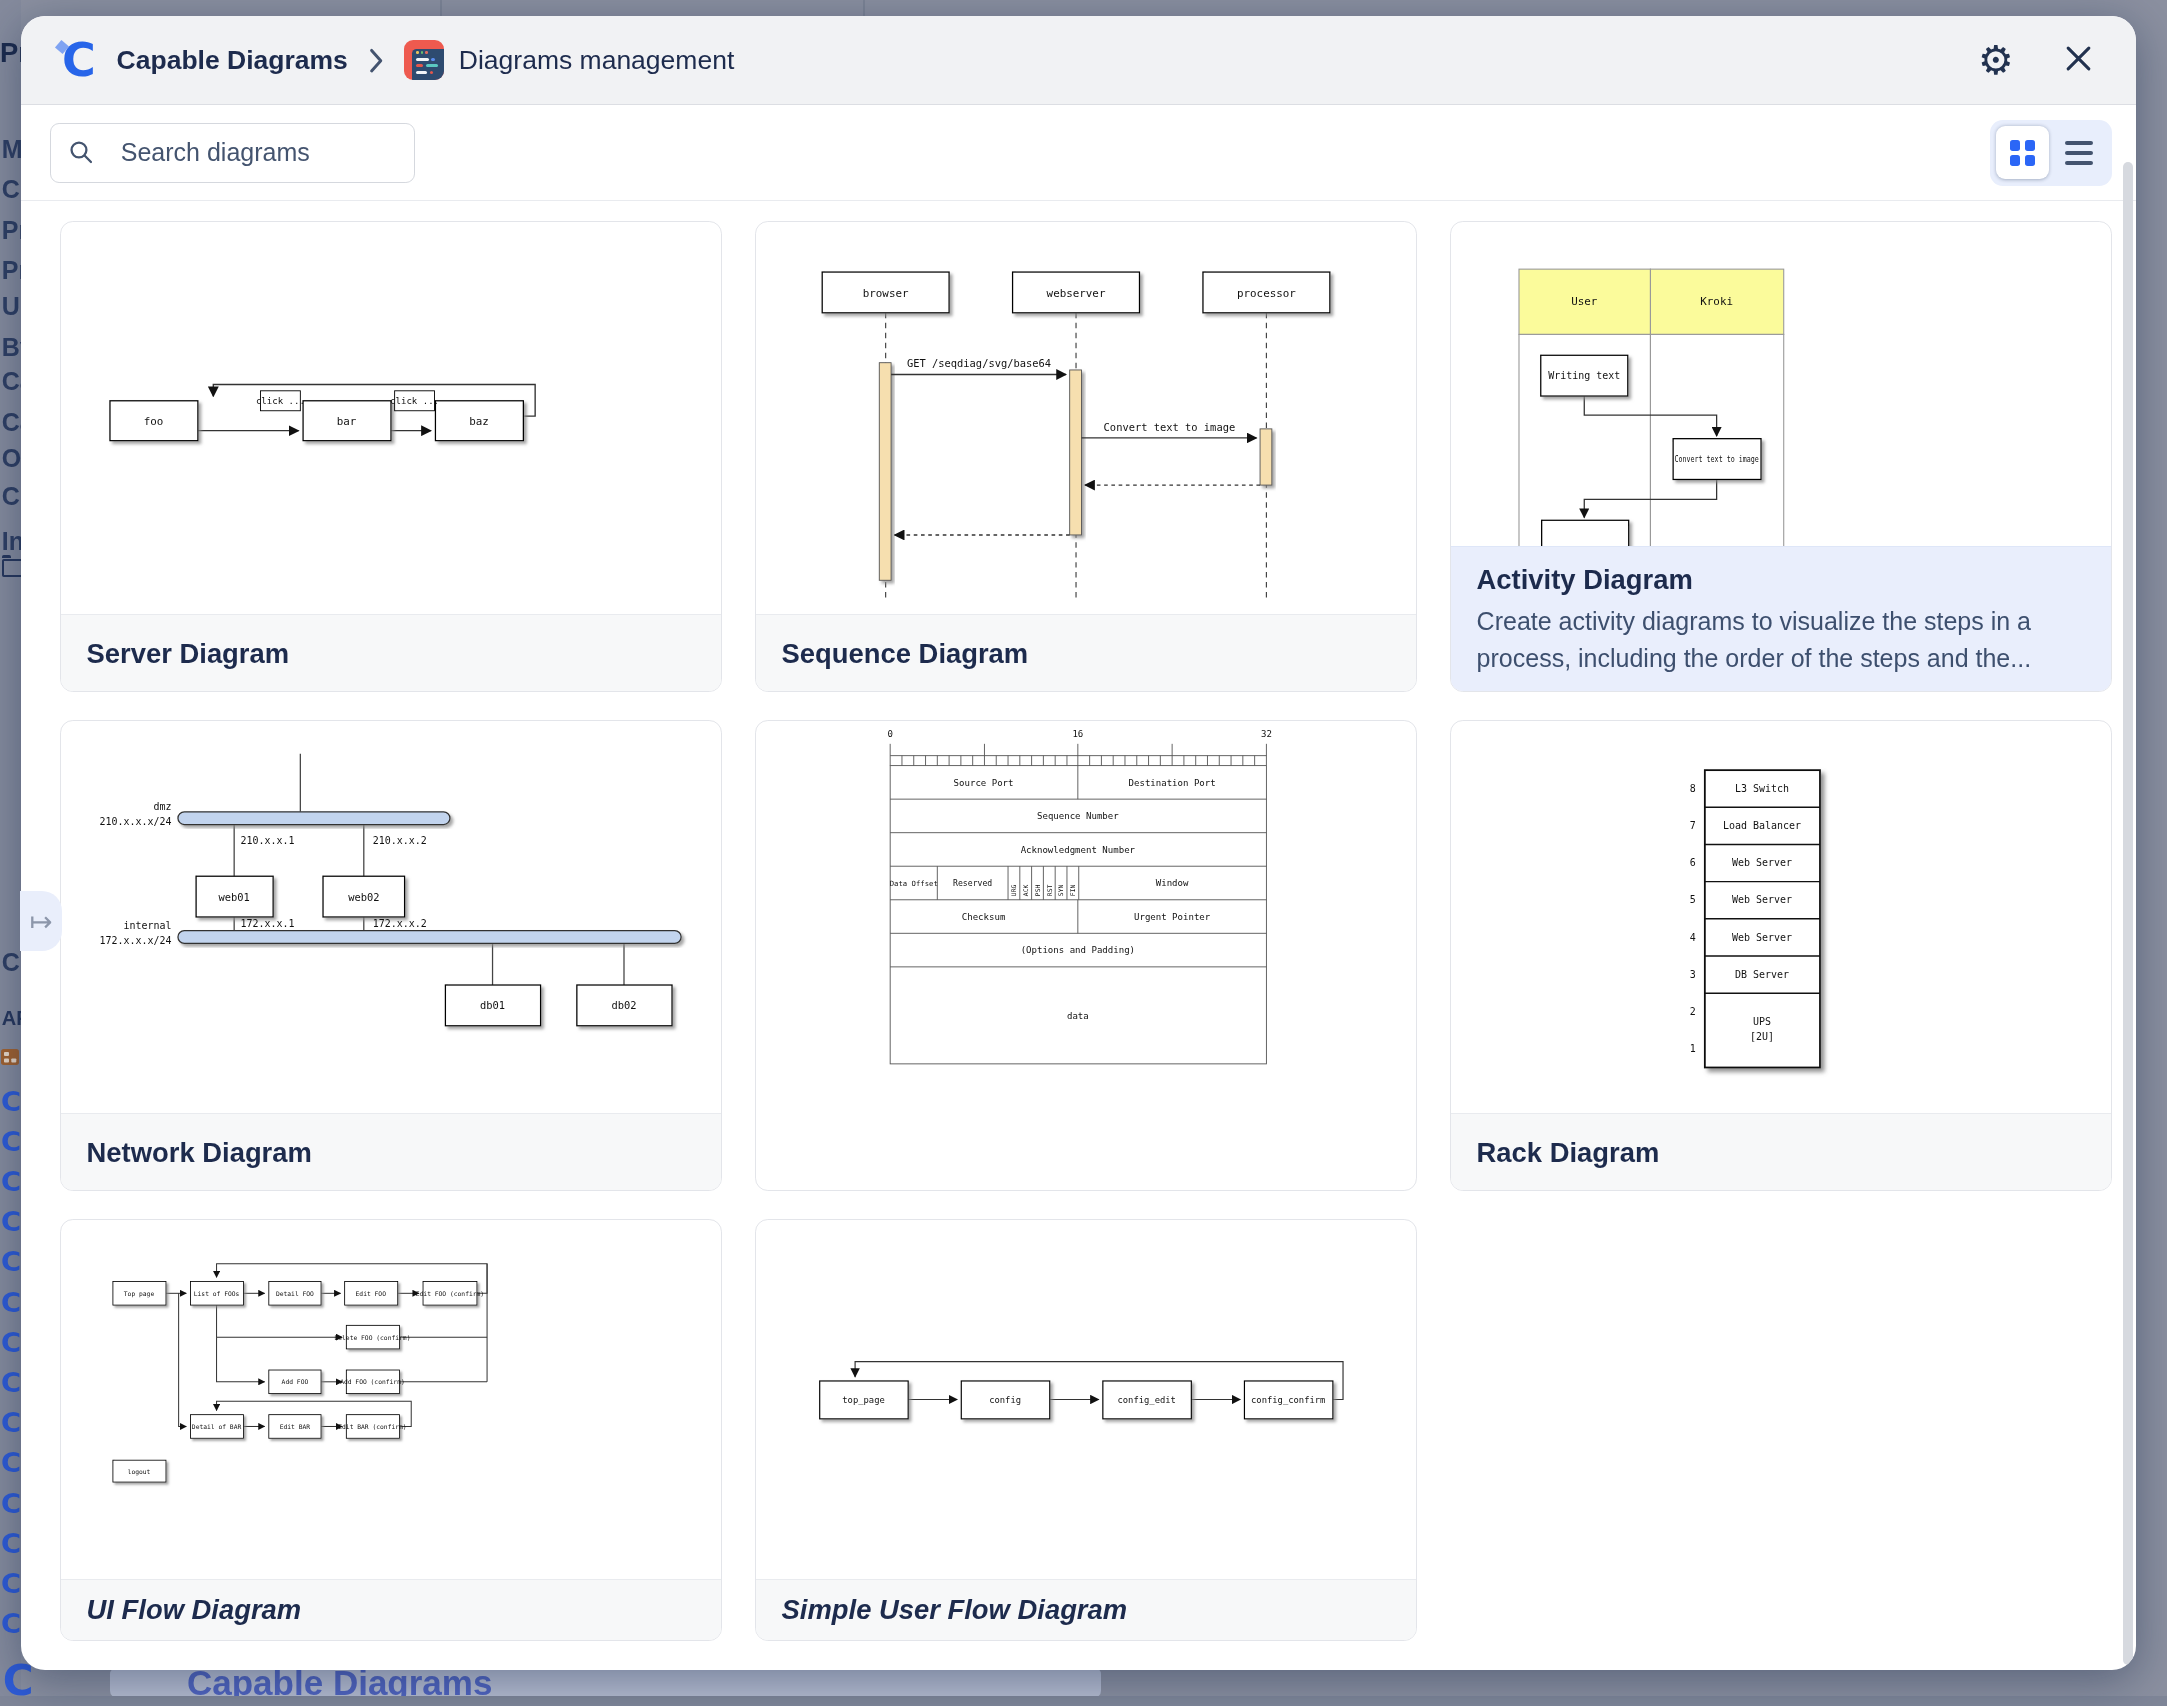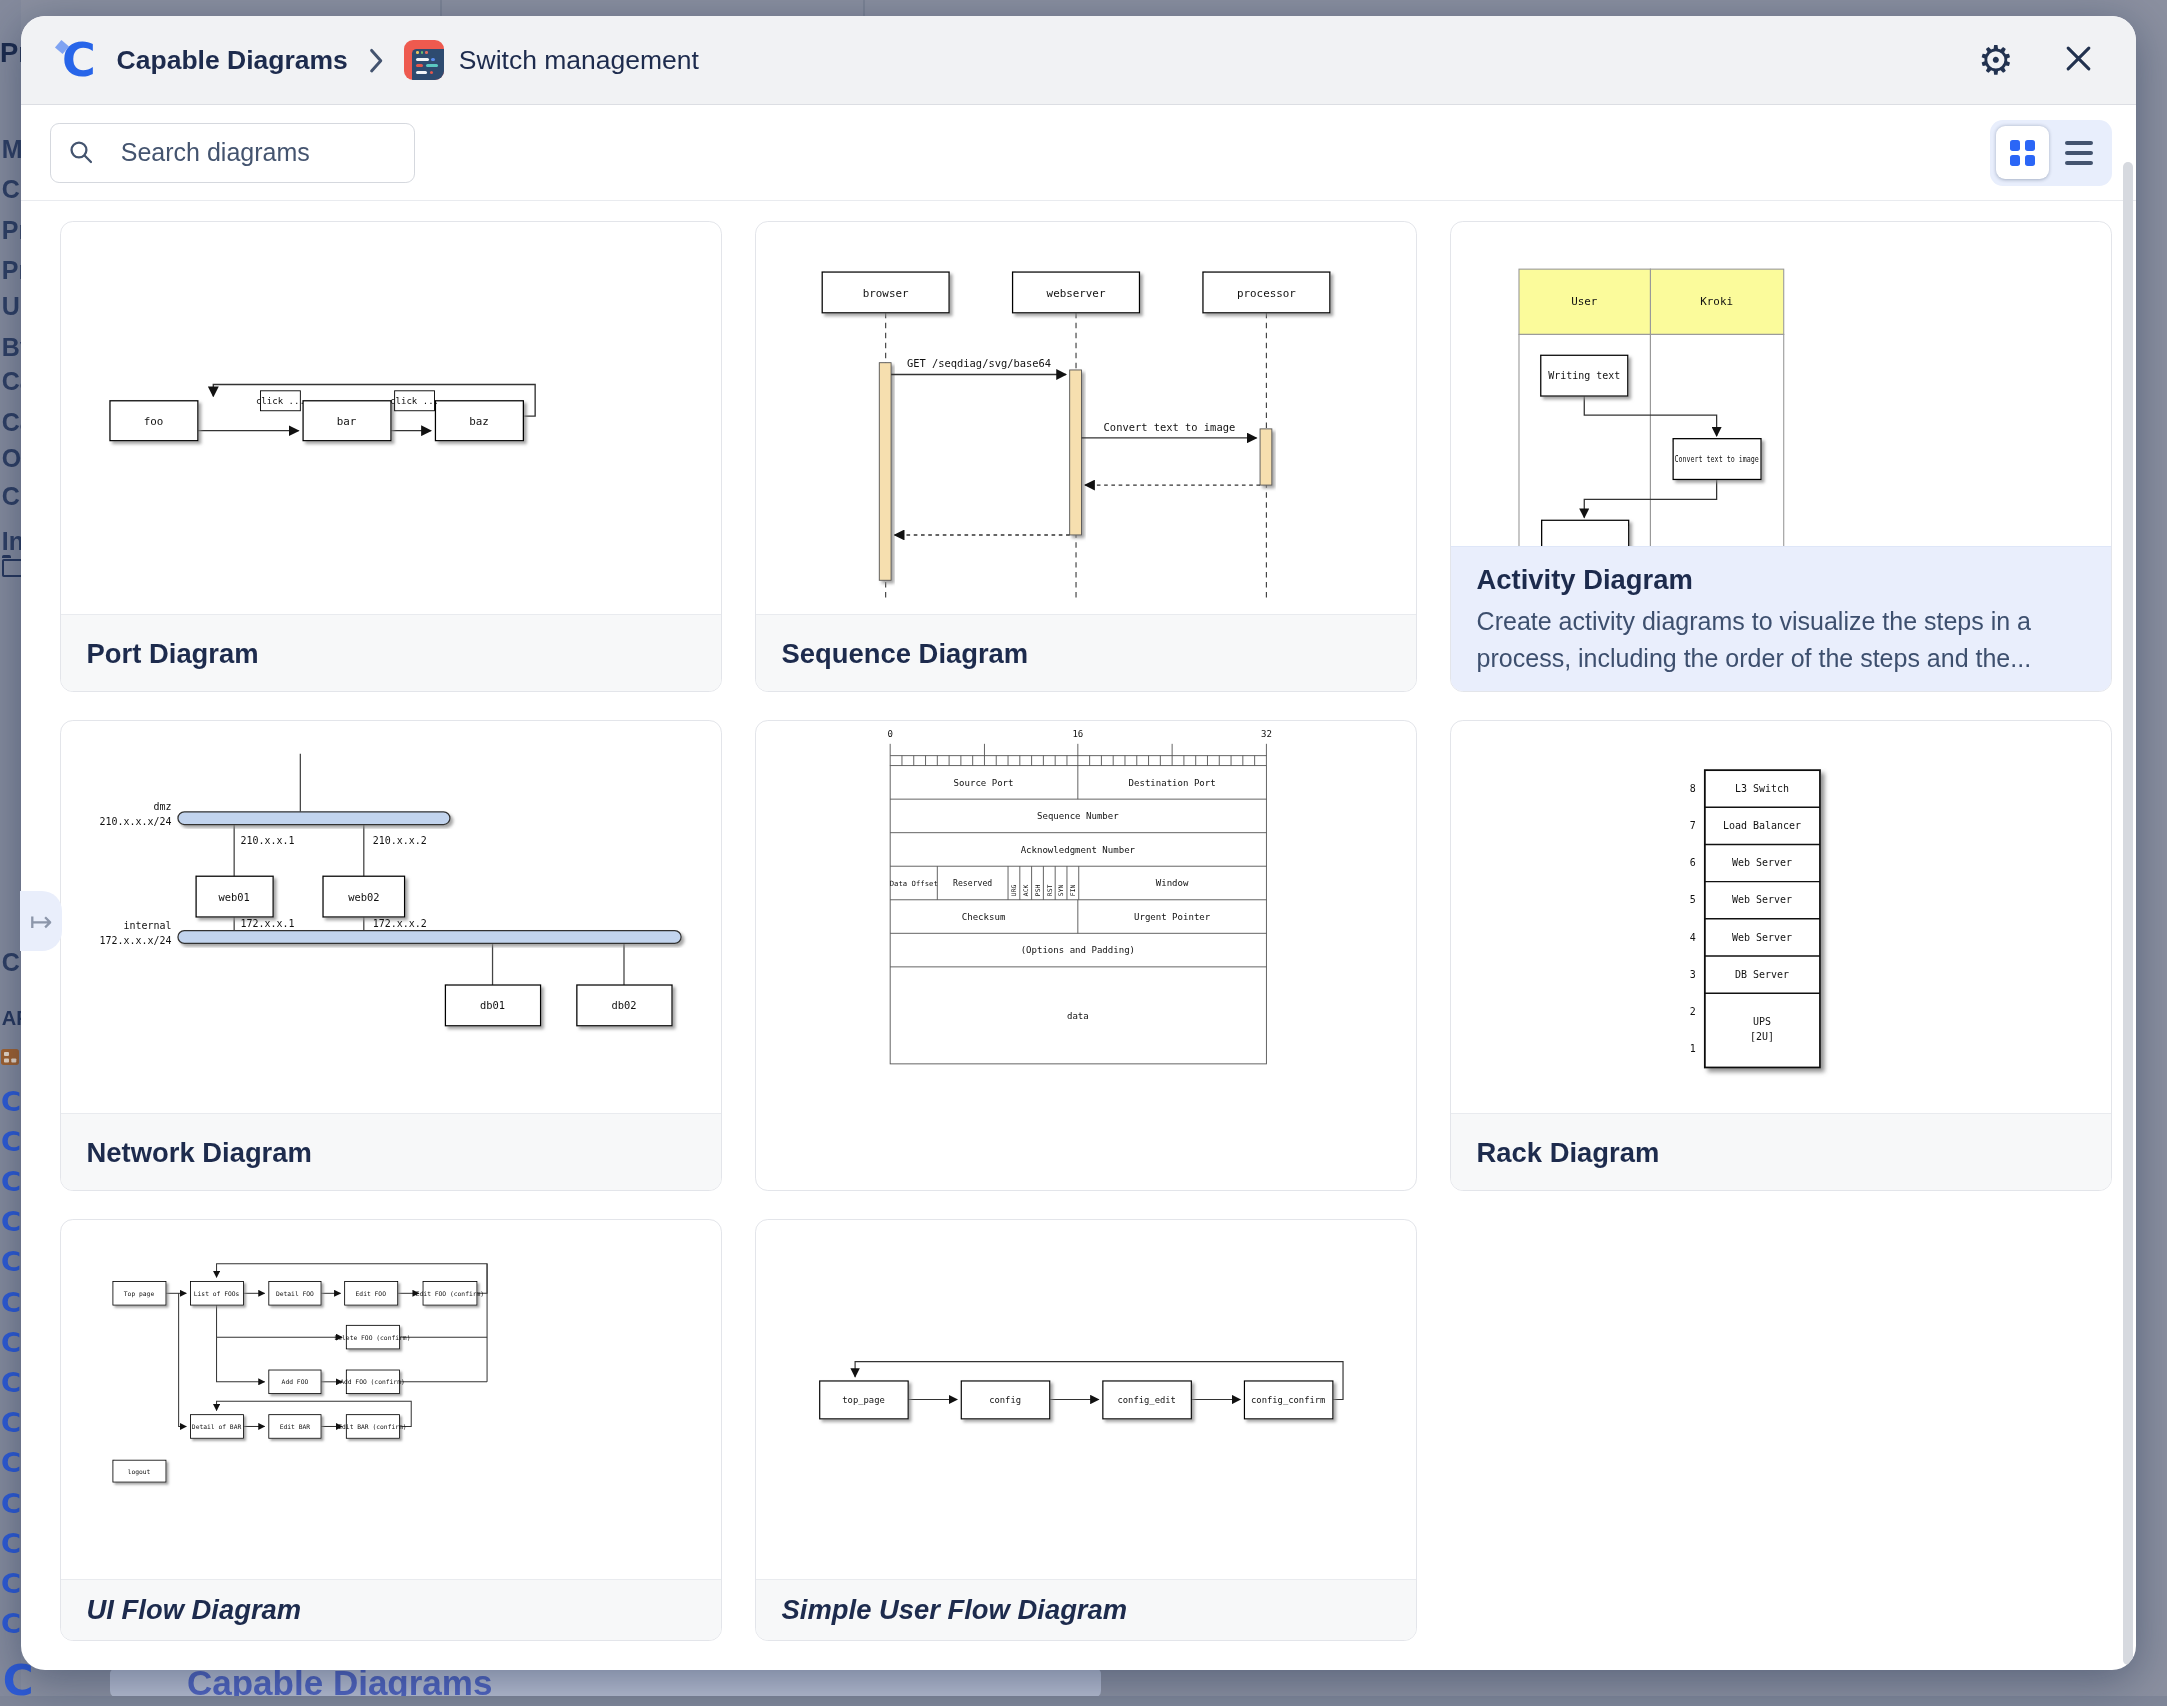--- a/index.html
+++ b/index.html
@@ -148,21 +148,21 @@
           <i style="background:#E06A5F"></i>
         </span>
         <span class="b" style="left:3.7px;top:9.1px;width:12.8px;background:#F2F4F7"></span>
         <span class="b" style="left:19px;top:9.1px;width:3.7px;background:#5B8DEE"></span>
         <span class="b" style="left:3.7px;top:15.5px;width:7.3px;background:#E2574C"></span>
         <span class="b" style="left:13.7px;top:15.5px;width:12px;background:#5BC8C2"></span>
         <span class="b" style="left:3.7px;top:22px;width:11px;background:#F2F4F7"></span>
         <span class="b" style="left:17.4px;top:22px;width:3.7px;background:#E2574C"></span>
       </span>
     </span>
-    <span class="bc-page">Switch management</span>
+    <span class="bc-page">Diagrams management</span>
     <span class="m-head-spacer"></span>
     <button class="icon-btn">
       <span class="gear">⚙</span>
     </button>
     <button class="icon-btn close-btn">
       <span>
         <svg width="31" height="31" viewBox="0 0 24 24">
             <path d="M4 4 L20 20 M20 4 L4 20" stroke="#22324F" stroke-width="2.4" stroke-linecap="round"></path>
           </svg>
       </span>
@@ -224,21 +224,21 @@
             <rect x="368" y="183" width="44" height="22" stroke-width="1"></rect>
           </g>
           <text x="102" y="221" font-size="12" text-anchor="middle">foo</text>
           <text x="315" y="221" font-size="12" text-anchor="middle">bar</text>
           <text x="461" y="221" font-size="12" text-anchor="middle">baz</text>
           <text x="242" y="198" font-size="10" text-anchor="middle" fill="#E8493D">click ...</text>
           <text x="390" y="198" font-size="10" text-anchor="middle">click ...</text>
         </svg>
       </div>
       <div class="cfooter">
-        <div class="ctitle">Port Diagram</div>
+        <div class="ctitle">Server Diagram</div>
       </div>
     </div>
 
     <div class="card">
       <div class="preview">
         <svg viewBox="0 0 728 426">
           <defs>
             <filter id="sh1" x="-20%" y="-20%" width="150%" height="150%">
                 <feDropShadow dx="3" dy="3" stdDeviation="1.6" flood-color="#888" flood-opacity="0.75"></feDropShadow>
               </filter>

